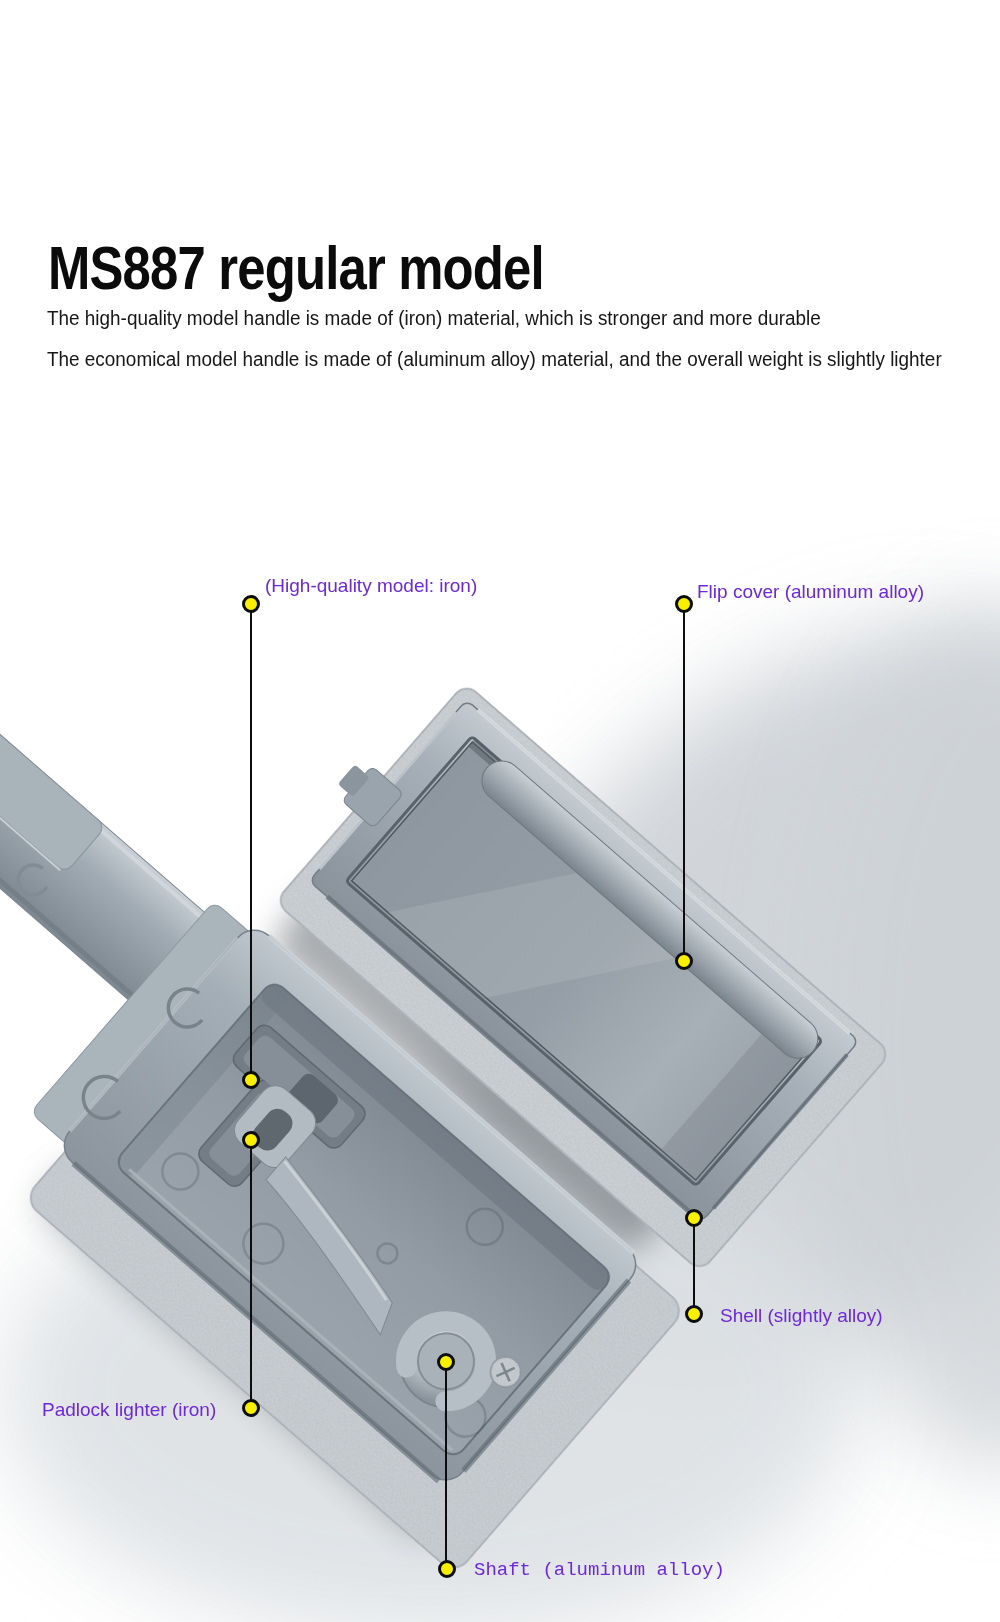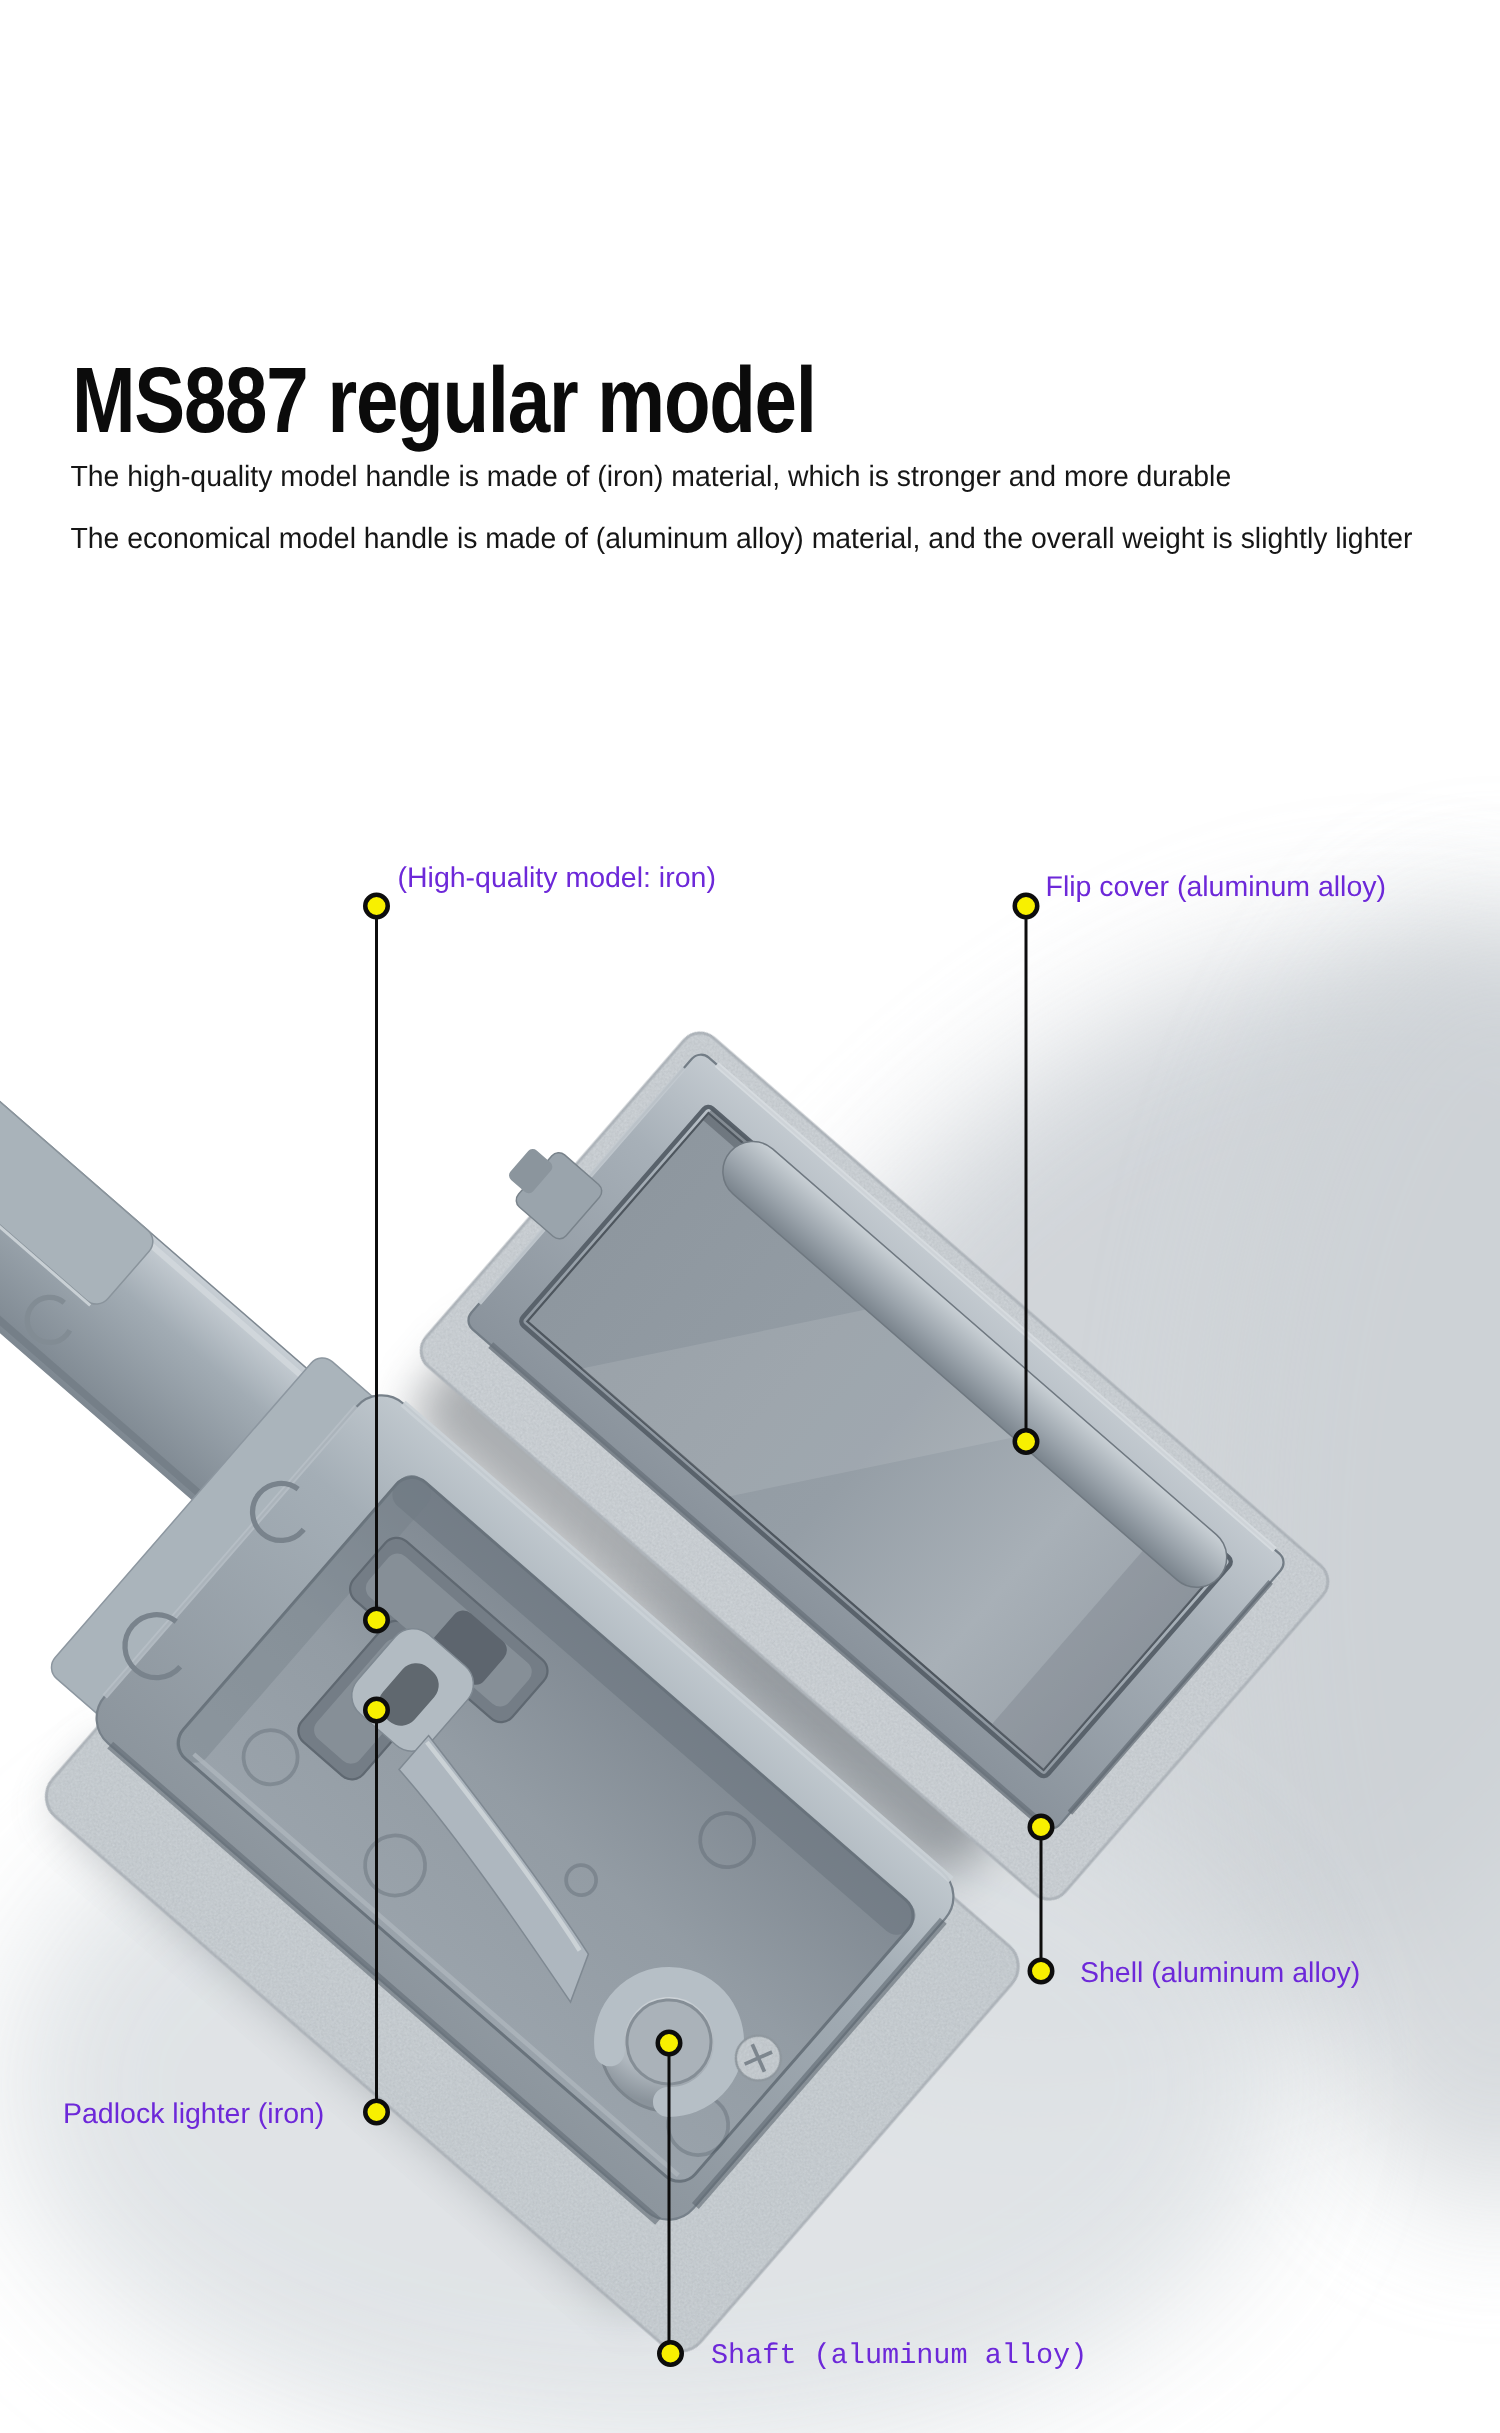--- a/index.html
+++ b/index.html
@@ -194,17 +194,17 @@
   <div class="callout-marker" style="left:685px;top:1305px;"></div>
   <div class="callout-marker" style="left:242px;top:1131px;"></div>
   <div class="callout-marker" style="left:242px;top:1399px;"></div>
   <div class="callout-marker" style="left:437px;top:1353px;"></div>
   <div class="callout-marker" style="left:438px;top:1560px;"></div>
 
   <div class="lbl" style="left:265px;top:575px;">
     <div>(High-quality model: iron)</div>
   </div>
   <div class="lbl" style="left:697px;top:581px;text-align:right;">Flip cover (aluminum alloy)</div>
-  <div class="lbl" style="left:720px;top:1305px;">Shell (aluminum alloy)</div>
+  <div class="lbl" style="left:720px;top:1305px;">Shell (slightly alloy)</div>
   <div class="lbl" style="left:42px;top:1399px;">Padlock lighter (iron)</div>
   <div class="lbl" style="left:474px;top:1560px;font-family:Liberation Mono, monospace;">Shaft (aluminum alloy)</div>
 
 </div>
 
 </body></html>

